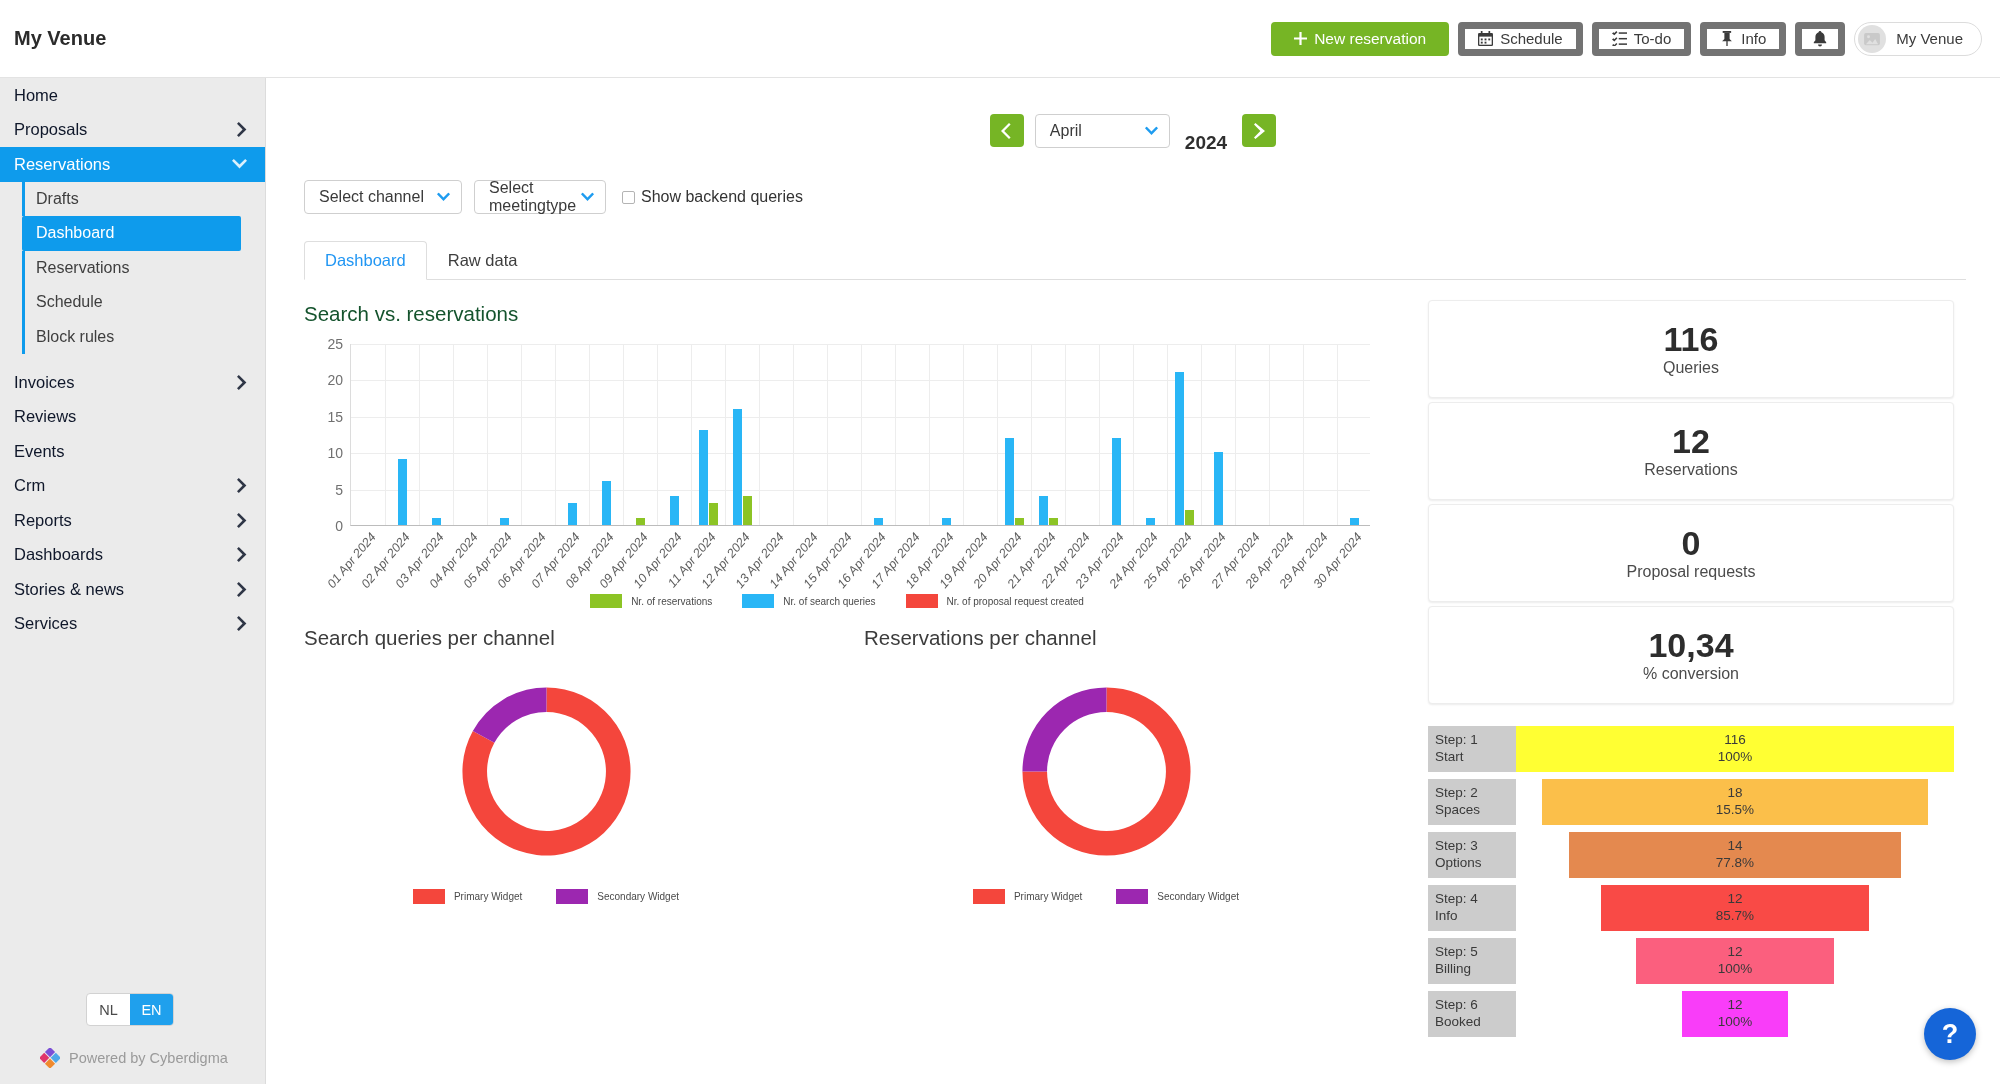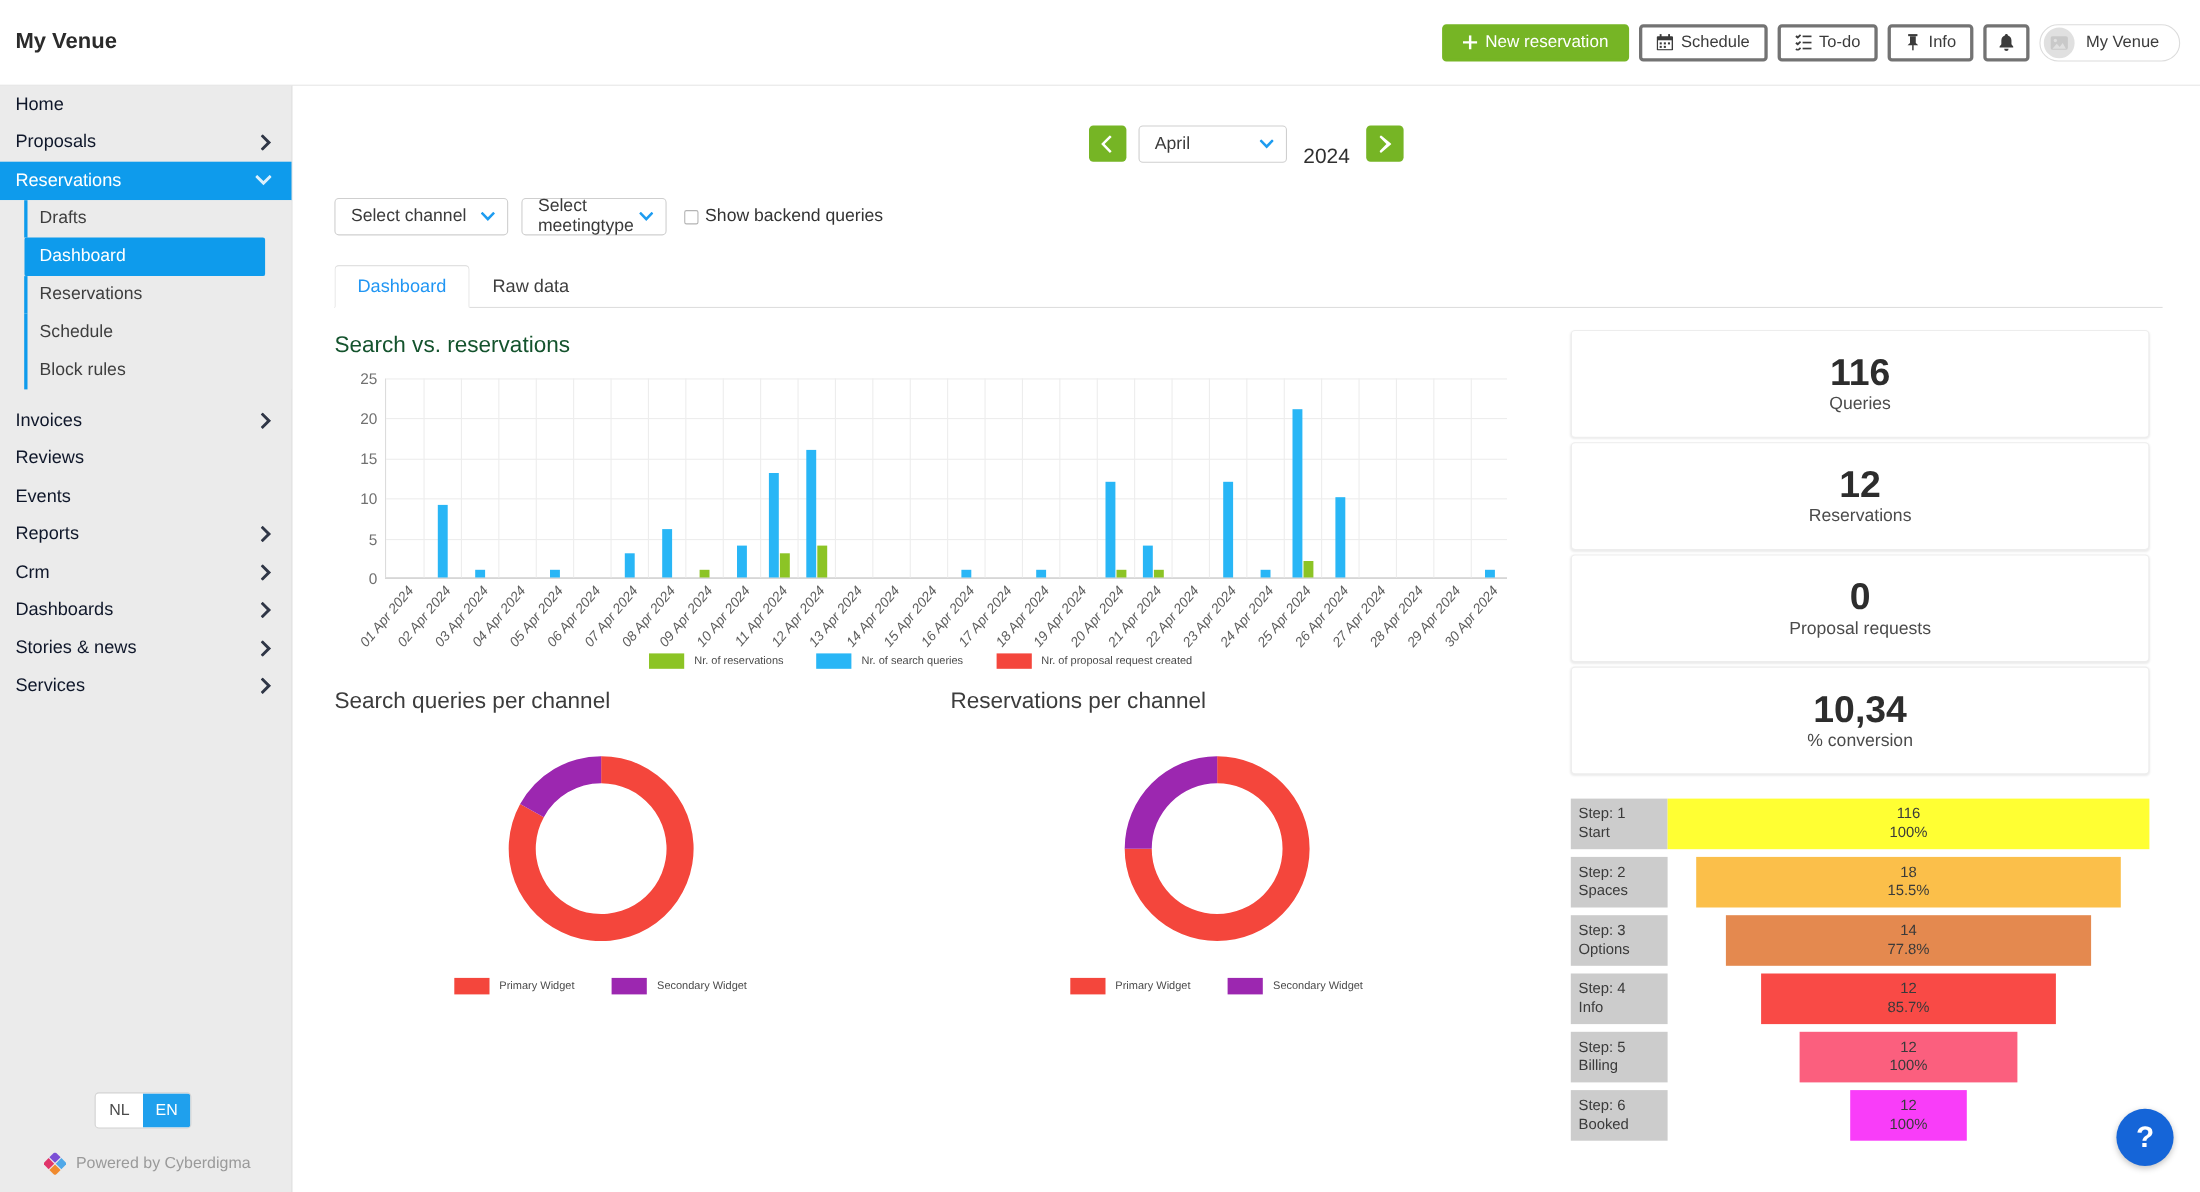--- a/index.html
+++ b/index.html
@@ -20,21 +20,21 @@
   #brand {
     width: 266px; padding-left: 14px;
     font-size: 20px; font-weight: bold; color: #2b2b2b;
     flex: 0 0 266px;
   }
   #topbar-actions {
     margin-left: auto; display: flex; align-items: center; gap: 9px;
     padding-right: 18px;
   }
   .tb-btn {
-    height: 34px; border: 3px solid #737373; background: #fff;
+    height: 34px; border: 7px solid #737373; background: #fff;
     border-radius: 4px; display: flex; align-items: center; gap: 7px;
     padding: 0 13px; font-size: 15px; color: #3b3b3b; cursor: pointer;
     white-space: nowrap;
     justify-content: space-between;
   }
   .tb-btn.primary {
     background: #76b525; border-color: #76b525; color: #fff; font-size: 15.5px;
     padding: 0 16px; height: 34px;
   }
   .tb-btn.icon-only { padding: 0 11px; }
@@ -104,21 +104,21 @@
     align-items: center; justify-content: center; cursor: pointer;
   }
   .selectbox {
     position: relative; height: 34px; border: 1px solid #cfcfcf;
     border-radius: 4px; background: #fff; display: flex; align-items: center;
     padding: 0 34px 0 14px; font-size: 16px; color: #3a3a3a; cursor: pointer;
   }
   .selectbox .caret {
     position: absolute; right: 11px; top: 50%; transform: translateY(-50%);
   }
-  #yearlabel { font-size: 19px; font-weight: normal; color: #2f2f2f; padding: 0 4px; margin-top: 25px; }
+  #yearlabel { font-size: 19px; font-weight: bold; color: #2f2f2f; padding: 0 4px; margin-top: 25px; }
 
   #filters {
     display: flex; align-items: center; gap: 12px;
     padding: 26px 0 0 38px;
   }
   #filters .selectbox.ch { width: 158px; }
   #filters .selectbox.mt { width: 132px; }
   .checkrow { display: flex; align-items: center; gap: 6px; margin-left: 4px; }
   .chk {
     width: 13px; height: 13px; border: 1px solid #b4b4b4;
@@ -348,29 +348,29 @@
           </svg>
         </span>
       </div>
       <div class="nav-item">
         <span>Reviews</span>
       </div>
       <div class="nav-item">
         <span>Events</span>
       </div>
       <div class="nav-item">
-        <span>Reports</span>
+        <span>Crm</span>
         <span class="chev">
           <svg width="10" height="15" viewBox="0 0 10 15">
             <path d="M0 1.8L1.8 0 9.4 7.5 1.8 15 0 13.2 5.6 7.5z" fill="currentColor"></path>
           </svg>
         </span>
       </div>
       <div class="nav-item">
-        <span>Crm</span>
+        <span>Reports</span>
         <span class="chev">
           <svg width="10" height="15" viewBox="0 0 10 15">
             <path d="M0 1.8L1.8 0 9.4 7.5 1.8 15 0 13.2 5.6 7.5z" fill="currentColor"></path>
           </svg>
         </span>
       </div>
       <div class="nav-item">
         <span>Dashboards</span>
         <span class="chev">
           <svg width="10" height="15" viewBox="0 0 10 15">

